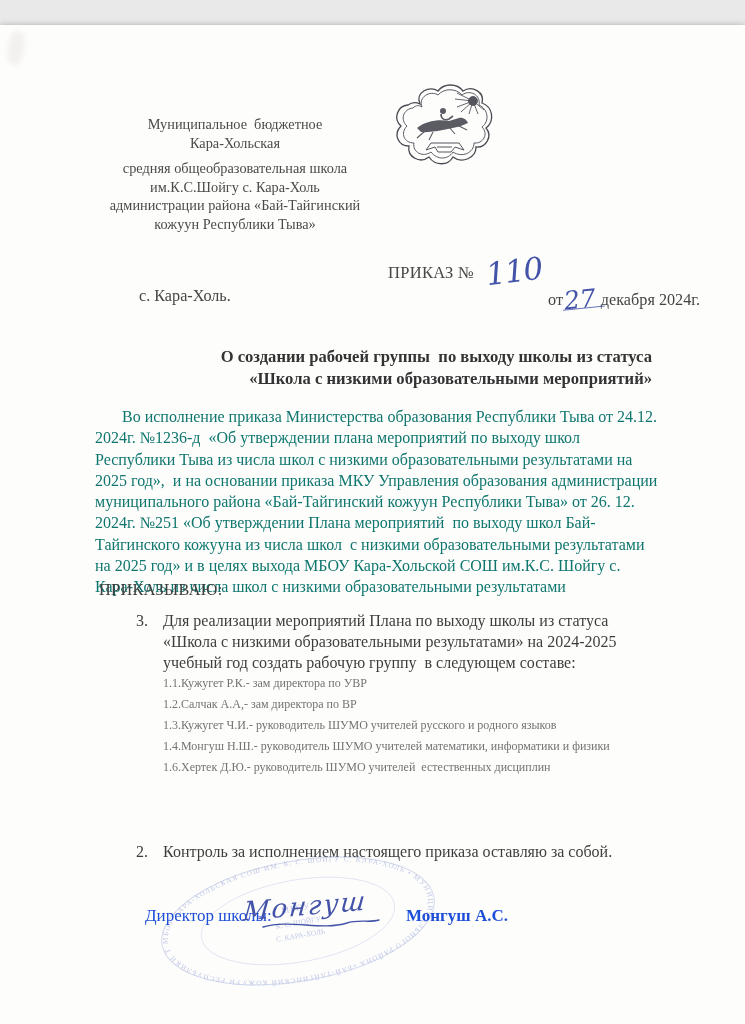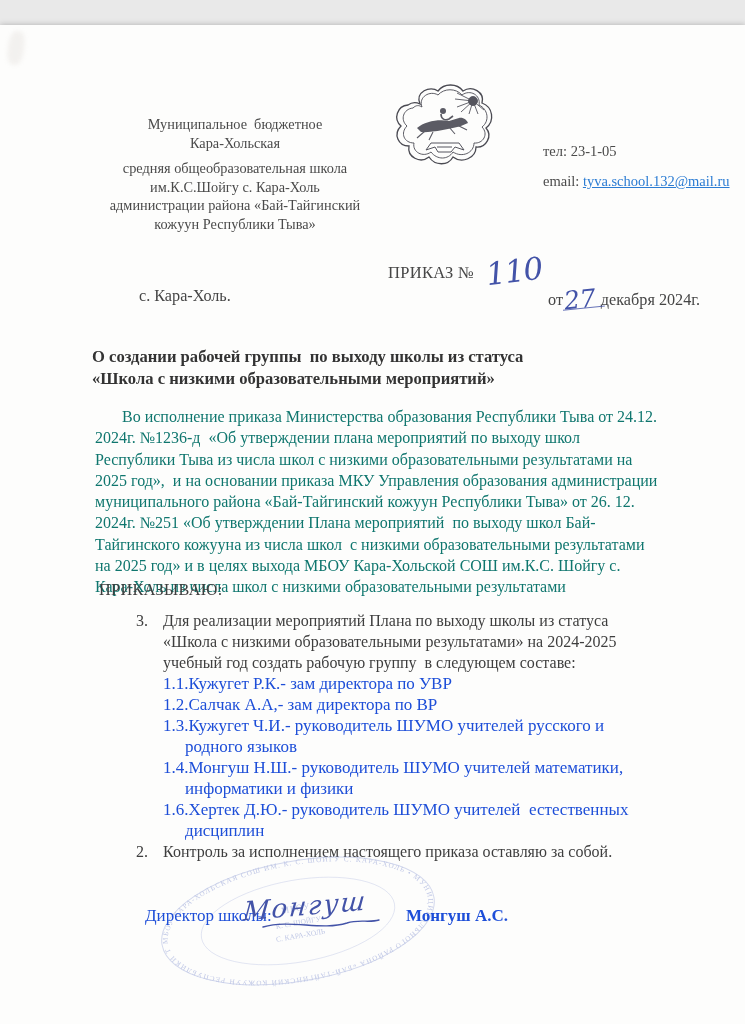--- a/index.html
+++ b/index.html
@@ -15,28 +15,28 @@
   .contact-row{font-size:14.5px;color:#4a4a4a;margin-bottom:13px;white-space:nowrap;}
   .email-link{color:#2b7cd3;text-decoration:underline;cursor:pointer;}
   
   .order-label{font-size:16.5px;color:#474747;letter-spacing:.3px;}
   .hand{font-family:"DejaVu Serif",serif;font-style:italic;color:#4353a8;}
   .order-num{display:inline-block;font-size:31px;transform:rotate(-7deg);margin-left:8px;vertical-align:-4px;letter-spacing:-1px;}
   .place-line,.date-line{font-size:16.2px;color:#454545;}
   .date-day{display:inline-block;font-size:25px;transform:rotate(-6deg);margin:0 1px;vertical-align:-3px;position:relative;}
   .date-day::after{content:"";position:absolute;left:-2px;right:-8px;bottom:5px;border-bottom:1.4px solid #4353a8;opacity:.8;}
   
-  .doc-title{width:560px;text-align:left;font-weight:bold;font-size:16.6px;line-height:21.8px;color:#333;}
+  .doc-title{width:560px;text-align:right;font-weight:bold;font-size:16.6px;line-height:21.8px;color:#333;}
   
   .body-par{width:566px;font-size:16px;line-height:21.3px;text-indent:27px;color:#0f766e;}
   .resolve{font-size:16.2px;color:#3e3e3e;letter-spacing:.4px;}
   .olitem{display:flex;width:527px;font-size:16px;line-height:21px;color:#3e3e3e;}
   .olitem .num{width:27px;flex:0 0 27px;}
   .olitem .txt{flex:1;}
-  .members{width:502px;font-size:17px;line-height:21px;color:#1d4ed8;}
+  .members{width:502px;font-size:12px;line-height:21px;color:#737373;}
   .member{padding-left:22px;text-indent:-22px;}
   
   .sig-role,.sig-name{font-size:17px;color:#1d4ed8;}
   .autograph{font-family:"DejaVu Serif",serif;font-style:italic;font-size:26px;color:#4353a8;
     transform:rotate(-5deg) skewX(-10deg);display:inline-block;letter-spacing:2px;}
   .autograph-tail{position:absolute;left:18px;top:26px;width:120px;height:14px;}
   
   .stamp{opacity:.55;transform:rotate(-10deg);}
   .smudge{width:16px;height:34px;background:#cfc8c2;opacity:.22;border-radius:40%;filter:blur(2px);transform:rotate(8deg);}
 </style>
@@ -80,27 +80,20 @@
       <circle cx="52" cy="28" r="3" fill="#5b5b64"></circle>
       <path d="M50,31 C50,36 54,38 58,36 L62,33" stroke="#5b5b64" stroke-width="1.6" fill="none"></path>
     </g>
 
     <g stroke="#55555e" stroke-width="1" fill="none">
       <path d="M40,60 L68,60 L73,67 L64,64 L60,69 L47,69 L44,64 L35,67 Z"></path>
       <path d="M46,64 L61,64"></path>
     </g>
   </svg>
 
-  <div class="abs" style="left:543px;top:118px;">
-    <div class="contact-row">тел: 23-1-05</div>
-    <div class="contact-row">
-      <span>email:</span>
-      <a class="email-link">tyva.school.132@mail.ru</a>
-    </div>
-  </div>
 
   <div class="abs" style="left:388px;top:228px;">
     <span class="order-label">ПРИКАЗ №</span>
     <span class="hand order-num">110</span>
   </div>
 
   <div class="abs place-line" style="left:139px;top:262px;">с. Кара-Холь.</div>
   <div class="abs date-line" style="left:548px;top:260px;">
     <span>от</span><span class="hand date-day">27</span>
     <span>декабря 2024г.</span>

